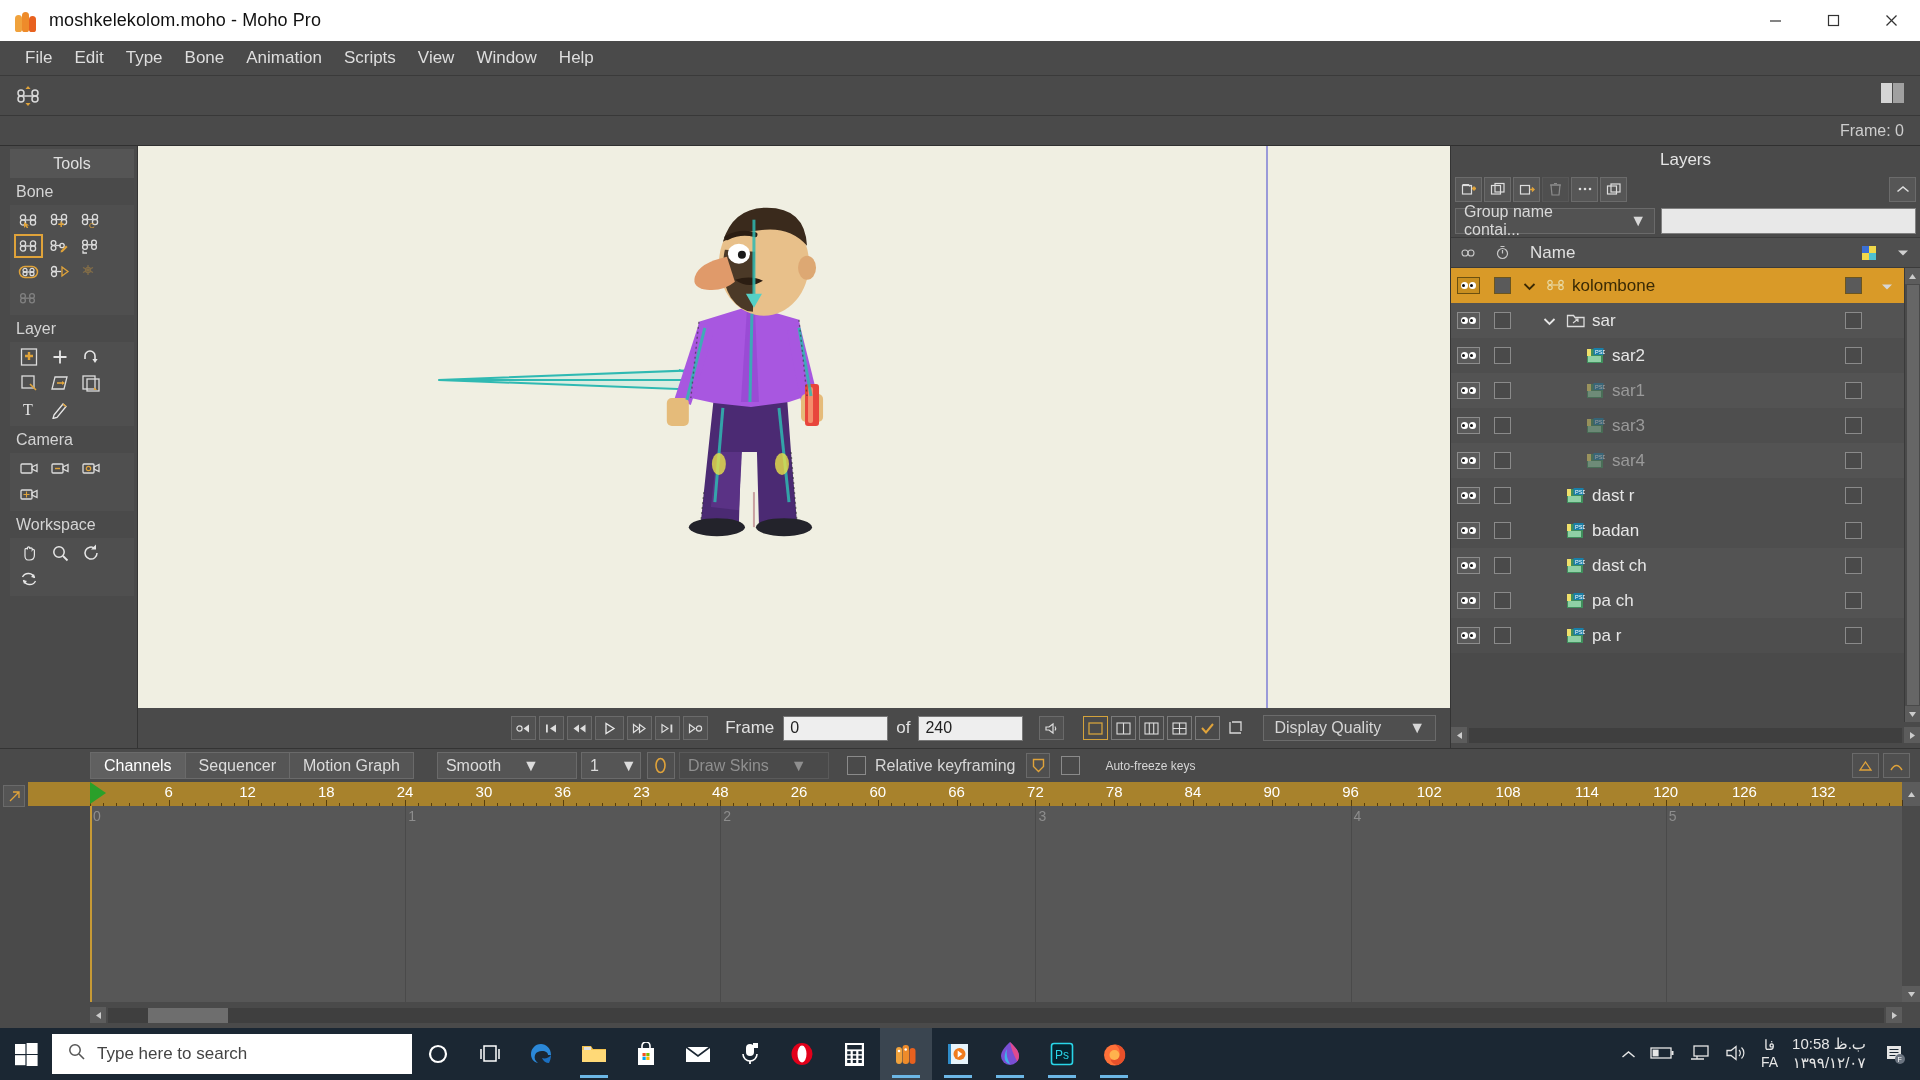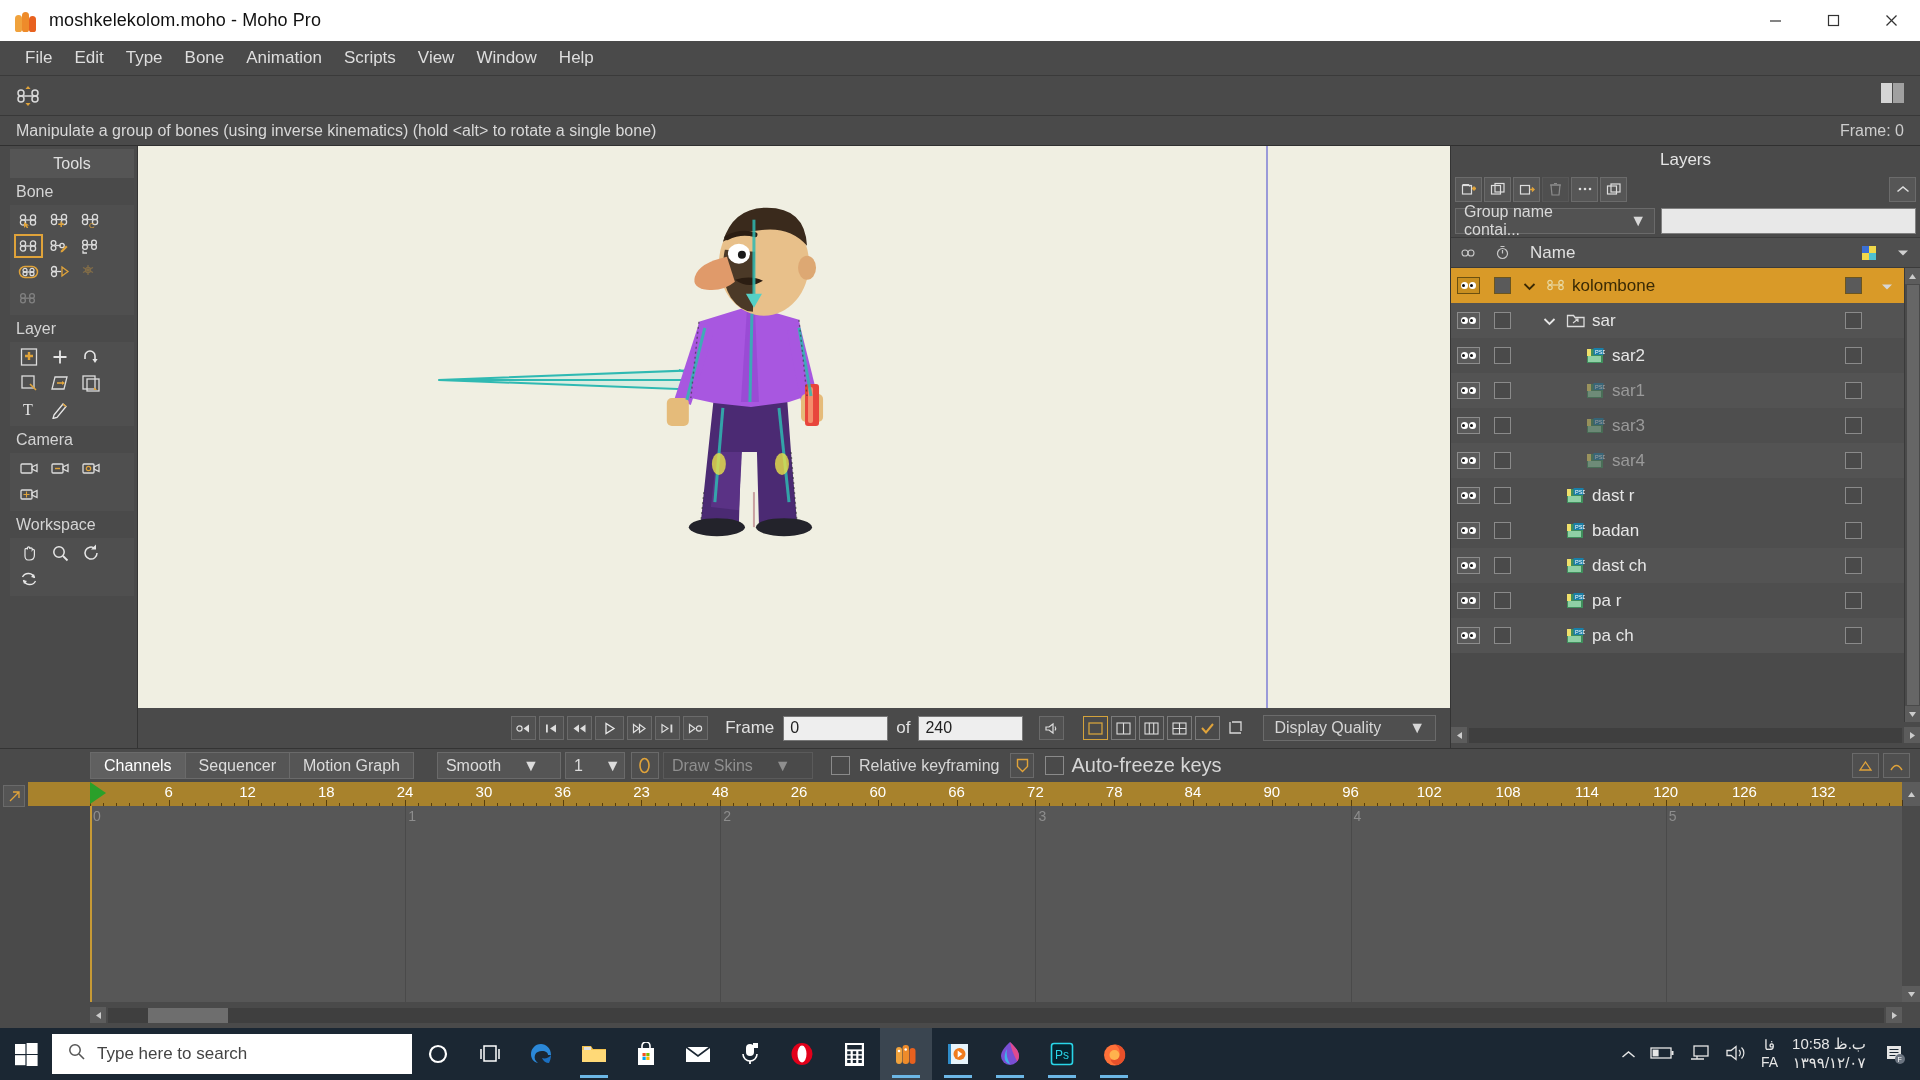--- a/index.html
+++ b/index.html
@@ -239,21 +239,20 @@
       <div>
         <svg width="26" height="22" viewBox="0 0 26 22">
             <rect x="1" y="1" width="11" height="20" fill="#d5d5d5"></rect>
             <rect x="13" y="1" width="11" height="20" fill="#a0a0a0"></rect>
           </svg>
       </div>
     </div>
   </div>
 
   <div class="statusline">
-    <div>Manipulate a group of bones (using inverse kinematics) (hold &lt;alt&gt; to rotate a single bone)</div>
     <div class="framelbl">Frame: 0</div>
   </div>
 
   <div class="middle">
 
     <div class="tools">
       <div class="tools-hdr">Tools</div>
 
       <div class="grp-hdr">Bone</div>
       <div class="grid">
@@ -969,66 +968,66 @@
                     <rect x="7.5" y="1" width="10" height="7" fill="#1a7fa8"></rect>
                     <text x="9" y="7" font-size="5.6" fill="#fff" font-family="Liberation Sans">PSD</text>
                   </svg></span>
                 <span>dast ch</span>
               </span>
               <span class="chk">
                 <span class="sq"></span>
               </span>
               <span class="ext"></span>
             </div>
+            <div class="lrow alt">
+              <span class="eye">
+                <span class="eyebox">
+                  <b></b>
+                  <b></b>
+                </span>
+              </span>
+              <span class="stop">
+                <span class="sq"></span>
+              </span>
+              <span class="nm" style="padding-left:24px">
+                <span style="width:16px;display:inline-block"></span>
+                <span class="psd"><svg width="19" height="17" viewBox="0 0 19 17">
+                    <rect x="1" y="2" width="16" height="14" fill="#3f8f5c"></rect>
+                    <rect x="1" y="2" width="4" height="7" fill="#f0e06a"></rect>
+                    <rect x="2" y="9" width="13" height="6" fill="#8fd0a5"></rect>
+                    <rect x="7.5" y="1" width="10" height="7" fill="#1a7fa8"></rect>
+                    <text x="9" y="7" font-size="5.6" fill="#fff" font-family="Liberation Sans">PSD</text>
+                  </svg></span>
+                <span>pa ch</span>
+              </span>
+              <span class="chk">
+                <span class="sq"></span>
+              </span>
+              <span class="ext"></span>
+            </div>
             <div class="lrow">
               <span class="eye">
                 <span class="eyebox">
                   <b></b>
                   <b></b>
                 </span>
               </span>
               <span class="stop">
                 <span class="sq"></span>
               </span>
               <span class="nm" style="padding-left:24px">
                 <span style="width:16px;display:inline-block"></span>
                 <span class="psd"><svg width="19" height="17" viewBox="0 0 19 17">
                     <rect x="1" y="2" width="16" height="14" fill="#3f8f5c"></rect>
                     <rect x="1" y="2" width="4" height="7" fill="#f0e06a"></rect>
                     <rect x="2" y="9" width="13" height="6" fill="#8fd0a5"></rect>
                     <rect x="7.5" y="1" width="10" height="7" fill="#1a7fa8"></rect>
                     <text x="9" y="7" font-size="5.6" fill="#fff" font-family="Liberation Sans">PSD</text>
                   </svg></span>
                 <span>pa r</span>
-              </span>
-              <span class="chk">
-                <span class="sq"></span>
-              </span>
-              <span class="ext"></span>
-            </div>
-            <div class="lrow alt">
-              <span class="eye">
-                <span class="eyebox">
-                  <b></b>
-                  <b></b>
-                </span>
-              </span>
-              <span class="stop">
-                <span class="sq"></span>
-              </span>
-              <span class="nm" style="padding-left:24px">
-                <span style="width:16px;display:inline-block"></span>
-                <span class="psd"><svg width="19" height="17" viewBox="0 0 19 17">
-                    <rect x="1" y="2" width="16" height="14" fill="#3f8f5c"></rect>
-                    <rect x="1" y="2" width="4" height="7" fill="#f0e06a"></rect>
-                    <rect x="2" y="9" width="13" height="6" fill="#8fd0a5"></rect>
-                    <rect x="7.5" y="1" width="10" height="7" fill="#1a7fa8"></rect>
-                    <text x="9" y="7" font-size="5.6" fill="#fff" font-family="Liberation Sans">PSD</text>
-                  </svg></span>
-                <span>pa ch</span>
               </span>
               <span class="chk">
                 <span class="sq"></span>
               </span>
               <span class="ext"></span>
             </div>
           </div>
         <div class="lscroll">
           <div class="arrbtn">
               <svg width="9" height="7" viewBox="0 0 9 7">
@@ -1067,21 +1066,21 @@
           </svg>
       </div>
     </div>
     <div class="tl-main">
       <div class="tl-toolbar">
         <div style="width:62px"></div>
         <div class="tltab active">Channels</div>
         <div class="tltab">Sequencer</div>
         <div class="tltab">Motion Graph</div>
         <div style="width:24px"></div>
-        <div class="tl-dd" style="width:124px">
+        <div class="tl-dd" style="width:140px">
           <span>Smooth</span>
           <span>▼</span>
         </div>
         <div class="tl-dd" style="width:60px;margin-left:4px">
           <span>1</span>
           <span>▼</span>
         </div>
         <div style="width:28px;height:27px;margin-left:6px;background:#4f4f4f;border:1px solid #6a6a6a;display:flex;align-items:center;justify-content:center;">
           <svg width="15" height="17" viewBox="0 0 15 17">
               <ellipse cx="7.5" cy="8.5" rx="4.5" ry="7" fill="none" stroke="#e0a33a" stroke-width="1.6"></ellipse>
@@ -1093,21 +1092,21 @@
         </div>
         <div style="width:18px"></div>
         <div class="tl-chk"></div>
         <span style="margin-left:9px;font-size:16px;">Relative keyframing</span>
         <div style="width:24px;height:25px;margin-left:11px;background:#4f4f4f;border:1px solid #6a6a6a;display:flex;align-items:center;justify-content:center;">
           <svg width="13" height="15" viewBox="0 0 13 15">
               <path d="M1.5 1.5h10v7l-5 5-5-5z" fill="none" stroke="#e0a33a" stroke-width="1.4"></path>
             </svg>
         </div>
         <div class="tl-chk" style="margin-left:11px"></div>
-        <span style="margin-left:7px;font-size:20px;">Auto-freeze keys</span>
+        <span style="margin-left:25px;font-size:12px;">Auto-freeze keys</span>
         <div style="margin-left:auto;display:flex;gap:4px;padding-right:10px;">
           <div style="width:27px;height:25px;background:#4f4f4f;border:1px solid #6a6a6a;display:flex;align-items:center;justify-content:center;">
             <svg width="15" height="12" viewBox="0 0 15 12">
                 <path d="M7.5 2L13 10H2z" fill="none" stroke="#e0a33a" stroke-width="1.3"></path>
               </svg>
           </div>
           <div style="width:27px;height:25px;background:#4f4f4f;border:1px solid #6a6a6a;display:flex;align-items:center;justify-content:center;">
             <svg width="15" height="12" viewBox="0 0 15 12">
                 <path d="M2 10q5.5-9 11 0" fill="none" stroke="#e0a33a" stroke-width="1.5"></path>
               </svg>

